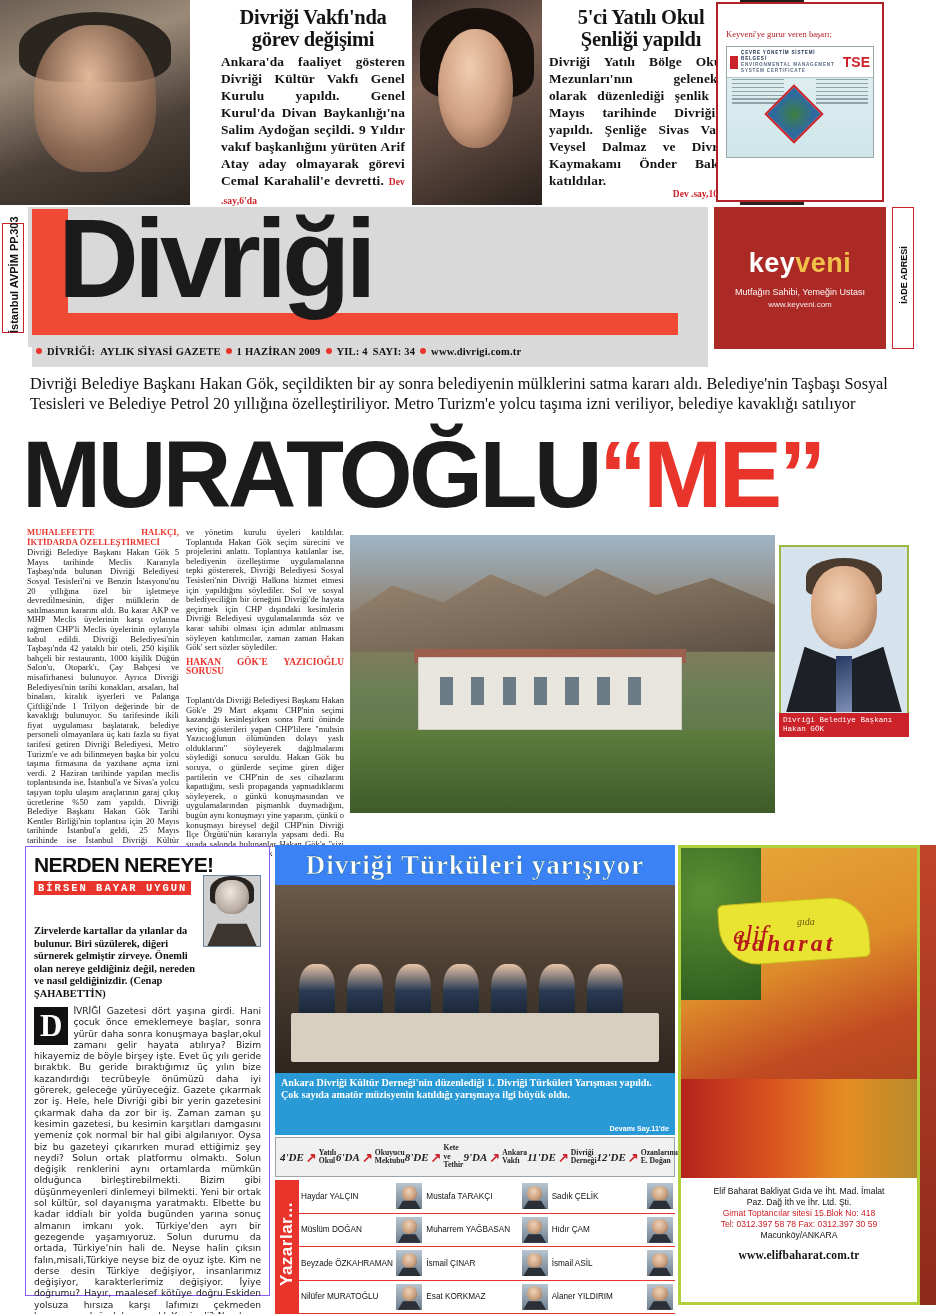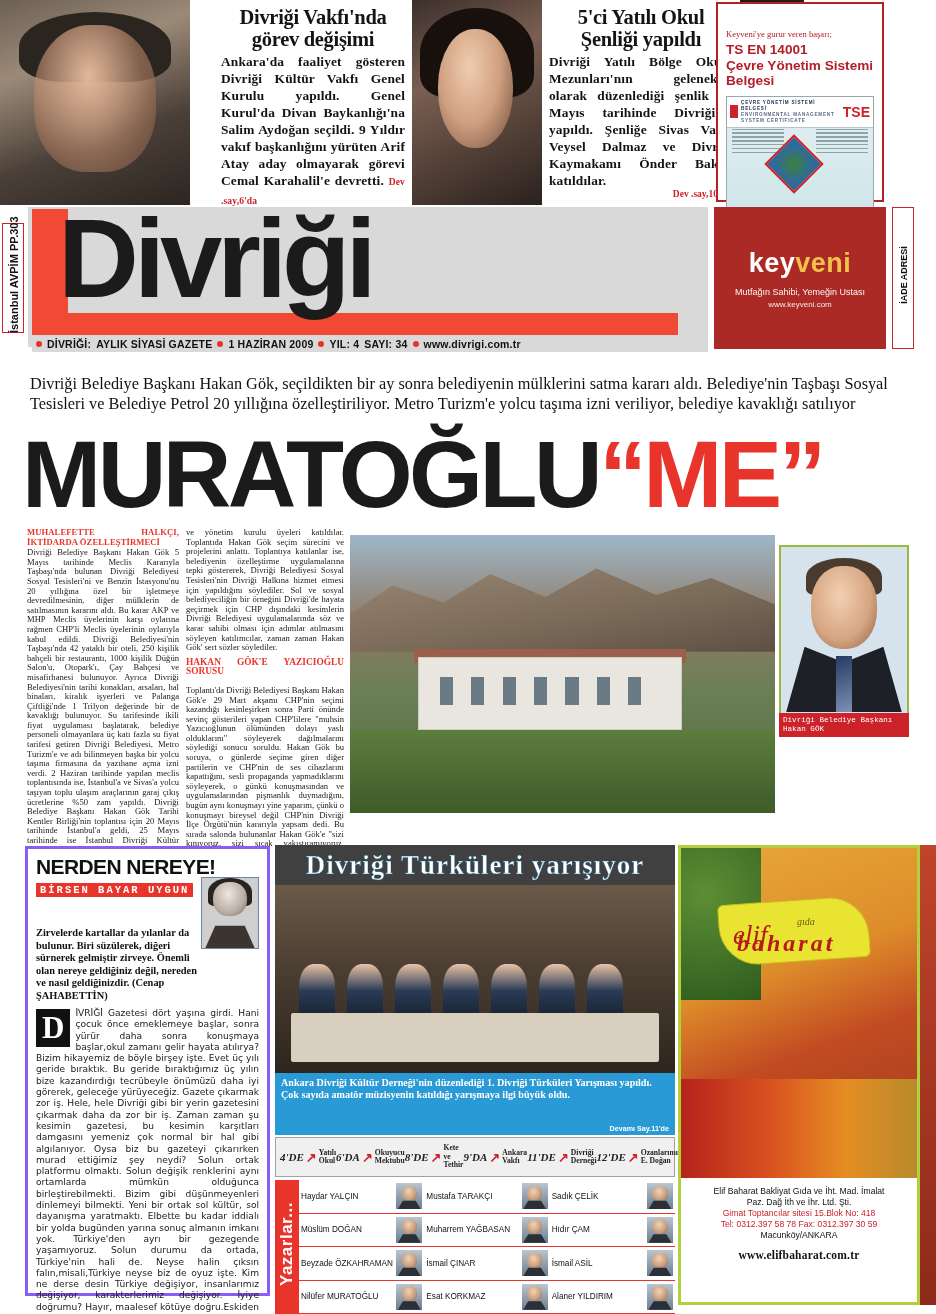--- a/index.html
+++ b/index.html
@@ -63,23 +63,23 @@
   .mh-side span { display:block; transform:rotate(-90deg); transform-origin:center;
      white-space:nowrap; font-size:11px; font-weight:bold; color:#111;
      position:absolute; left:-44px; top:48px; width:110px; text-align:center; }
   .mh-box { position:absolute; left:28px; top:2px; width:680px; height:140px;
      background:#d9d9d9; }
   .mh-lbar { position:absolute; left:32px; top:4px; width:36px; height:128px; background:#f04a35; }
   .mh-bbar { position:absolute; left:32px; top:108px; width:646px; height:22px; background:#f04a35; }
   .mh-title { position:absolute; left:58px; top:-6px; width:660px; height:120px;
      font-family:"Liberation Sans", sans-serif; font-weight:bold; font-size:112px;
      letter-spacing:-5px; color:#1b1b1b; line-height:120px; }
-  .mh-infobar { position:absolute; left:32px; top:130px; width:676px; height:17px;
+  .mh-infobar { position:absolute; left:32px; top:130px; width:676px; height:32px;
      background:#d9d9d9; display:flex; align-items:center; gap:5px; padding-left:4px;
-     font-size:10.5px; font-weight:bold; color:#111; letter-spacing:0.2px; }
+     font-size:10.5px; font-weight:bold; color:#111; letter-spacing:0.2px;font-family:Liberation Serif, serif; }
   .dot { width:6px; height:6px; border-radius:50%; background:#e8332a; display:inline-block; flex:none; }
   .mh-key { position:absolute; left:714px; top:2px; width:172px; height:142px;
      background:#ab2a26; color:#fff; display:flex; flex-direction:column;
      align-items:center; justify-content:center; }
   .mh-key .kv { font-family:"Liberation Sans",sans-serif; font-size:27px; font-weight:bold;
      letter-spacing:0.5px; }
   .mh-key .kv b { color:#f2c14a; font-weight:bold; }
   .mh-key .sl1 { font-size:9px; margin-top:8px; opacity:.95; }
   .mh-key .sl2 { font-size:8px; margin-top:3px; opacity:.9; }
   .mh-iade { position:absolute; left:892px; top:2px; width:22px; height:142px;
@@ -97,21 +97,21 @@
   .bigheadline .red { color:#e8342b; }
 
   
   .art { position:absolute; top:528px; font-family:"Liberation Serif", serif;
      font-size:8.6px; line-height:9.6px; color:#1a1a1a; text-align:justify; }
   .art.c1 { left:27px; width:152px; }
   .art.c2 { left:186px; width:158px; }
   .kicker { color:#e8342b; font-weight:bold; font-size:8.6px; letter-spacing:0.1px;
      display:block; margin-bottom:1px; }
   .subkicker { color:#e8342b; font-weight:bold; font-size:9.4px; display:block;
-     margin:5px 0 9px 0; }
+     margin:5px 0 19px 0; }
 
   
   .art-photo { position:absolute; left:350px; top:535px; width:425px; height:278px;
      overflow:hidden; background:#7c8fa0;
      background-image:
        linear-gradient(180deg, rgba(160,185,205,.95) 0%, rgba(160,185,205,0) 32%),
        linear-gradient(180deg, #8d7a64 32%, #6b7f55 56%, #4e6b3c 100%); }
   .art-photo .mtn { position:absolute; left:0; top:8%; width:100%; height:34%;
      background:linear-gradient(170deg,#9d8a76 0%, #7a6a58 60%, #5d5044 100%);
      clip-path:polygon(0 60%,10% 30%,22% 48%,33% 18%,46% 42%,58% 12%,72% 40%,85% 22%,100% 50%,100% 100%,0 100%); }
@@ -130,21 +130,21 @@
   .art-portrait .suit{ position:absolute; left:4%; bottom:12%; width:92%; height:38%;
      background:#1d2026; clip-path:polygon(0 100%,16% 8%,50% 30%,84% 8%,100% 100%); }
   .art-portrait .tie{ position:absolute; left:44%; bottom:12%; width:12%; height:30%;
      background:linear-gradient(160deg,#273a63,#7d8fb5); }
   .art-cap { position:absolute; left:779px; top:713px; width:130px;
      background:#cc2229; color:#fff; font-family:"Liberation Mono", monospace;
      font-size:7.6px; line-height:9px; padding:3px 4px; }
 
   
   .nnbox { position:absolute; left:25px; top:846px; width:245px; height:450px;
-     border:3px solid #8b5cf6; background:#fff; padding:6px 8px; }
+     border:1px solid #8b5cf6; background:#fff; padding:6px 8px; }
   .nn-title { font-family:"Liberation Sans", sans-serif; font-weight:bold; font-size:21px;
      letter-spacing:-0.6px; color:#111; }
   .nn-author { background:#e8342b; color:#fff; font-family:"Liberation Mono", monospace;
      font-size:10.5px; font-weight:bold; letter-spacing:2px; padding:1px 4px;
      display:inline-block; margin-top:2px; }
   .nn-photo { position:absolute; right:8px; top:28px; width:58px; height:72px;
      border:1px solid #6b87a6; overflow:hidden; background:#cfcfcf; }
   .nn-photo .h{ position:absolute; left:20%; top:6%; width:60%; height:48%;
      border-radius:46%; background:radial-gradient(ellipse at 45% 36%, #efe7e0 0%, #b9ada4 60%, #6f655d 100%); }
   .nn-photo .hr{ position:absolute; left:10%; top:0; width:80%; height:40%;
@@ -154,21 +154,21 @@
   .nn-quote { font-family:"Liberation Serif", serif; font-weight:bold; font-size:10.4px;
      line-height:12.5px; color:#111; margin-top:30px; width:170px; }
   .nn-body { font-family:"DejaVu Sans", sans-serif; font-size:9.1px; line-height:11.3px;
      color:#1a1a1a; margin-top:6px; text-align:justify; }
   .dropcap { float:left; background:#111; color:#fff; font-family:"Liberation Serif",serif;
      font-weight:bold; font-size:31px; line-height:31px; padding:3px 6px 4px 6px;
      margin:1px 5px 0 0; }
 
   
   .tkbar { position:absolute; left:275px; top:845px; width:400px; height:40px;
-     background:#404040; display:flex; align-items:center; justify-content:center; }
+     background:#3b82f6; display:flex; align-items:center; justify-content:center; }
   .tkbar span { font-family:"Liberation Serif", serif; font-weight:bold; font-size:27px;
      color:#fff; letter-spacing:1px; -webkit-text-stroke:0.4px #0c5e88; }
   .tkphoto { position:absolute; left:275px; top:885px; width:400px; height:188px;
      overflow:hidden; background:#3b2f27; }
   .tkphoto .wall{ position:absolute; inset:0; background:linear-gradient(180deg,#6b5a48 0%, #4a3d31 46%, #2d251e 100%); }
   .tkphoto .tbl{ position:absolute; left:4%; bottom:6%; width:92%; height:26%; background:#d8cfc0; border-radius:2px;}
   .tkphoto .p{ position:absolute; bottom:28%; width:9%; height:30%; border-radius:40% 40% 10% 10%;
      background:linear-gradient(180deg,#e8c3a5 0%, #2a3b55 48%, #17202e 100%); }
   .tkcap { position:absolute; left:275px; top:1073px; width:400px; height:62px;
      background:#2a9ad6; color:#fff; display:flex; padding:4px 6px 0 6px; gap:8px; }
@@ -246,25 +246,20 @@
     <div class="ts-col" style="width:198px;">
       <div class="ts-head">5'ci Yatılı Okul Şenliği yapıldı</div>
       <div class="ts-body">Divriği Yatılı Bölge Okulu Mezunları'nın geleneksel olarak düzenlediği şenlik 29 Mayıs tarihinde Divriği'de yapıldı. Şenliğe Sivas Valisi Veysel Dalmaz ve Divriği Kaymakamı Önder Bakan katıldılar.</div>
       <span class="ts-ref right">Dev .say,10 'da</span>
     </div>
     <div class="ts-photo3"></div>
   </div>
 
   <div class="tse-ad">
     <div class="tse-small">Keyveni'ye gurur veren başarı;</div>
-    <div class="tse-big">
-      <div>TS EN 14001</div>
-      <div>Çevre Yönetim Sistemi</div>
-      <div>Belgesi</div>
-    </div>
     <div class="tse-cert">
       <div class="tse-cert-hdr">
         <span class="sq"></span>
         <span>
           <span class="t1" style="display:block">ÇEVRE YÖNETİM SİSTEMİ BELGESİ</span>
           <span class="t1" style="display:block;color:#5a6a86">ENVIRONMENTAL MANAGEMENT SYSTEM CERTIFICATE</span>
         </span>
         <span class="tse">TSE</span>
       </div>
       <div class="tse-lines">

